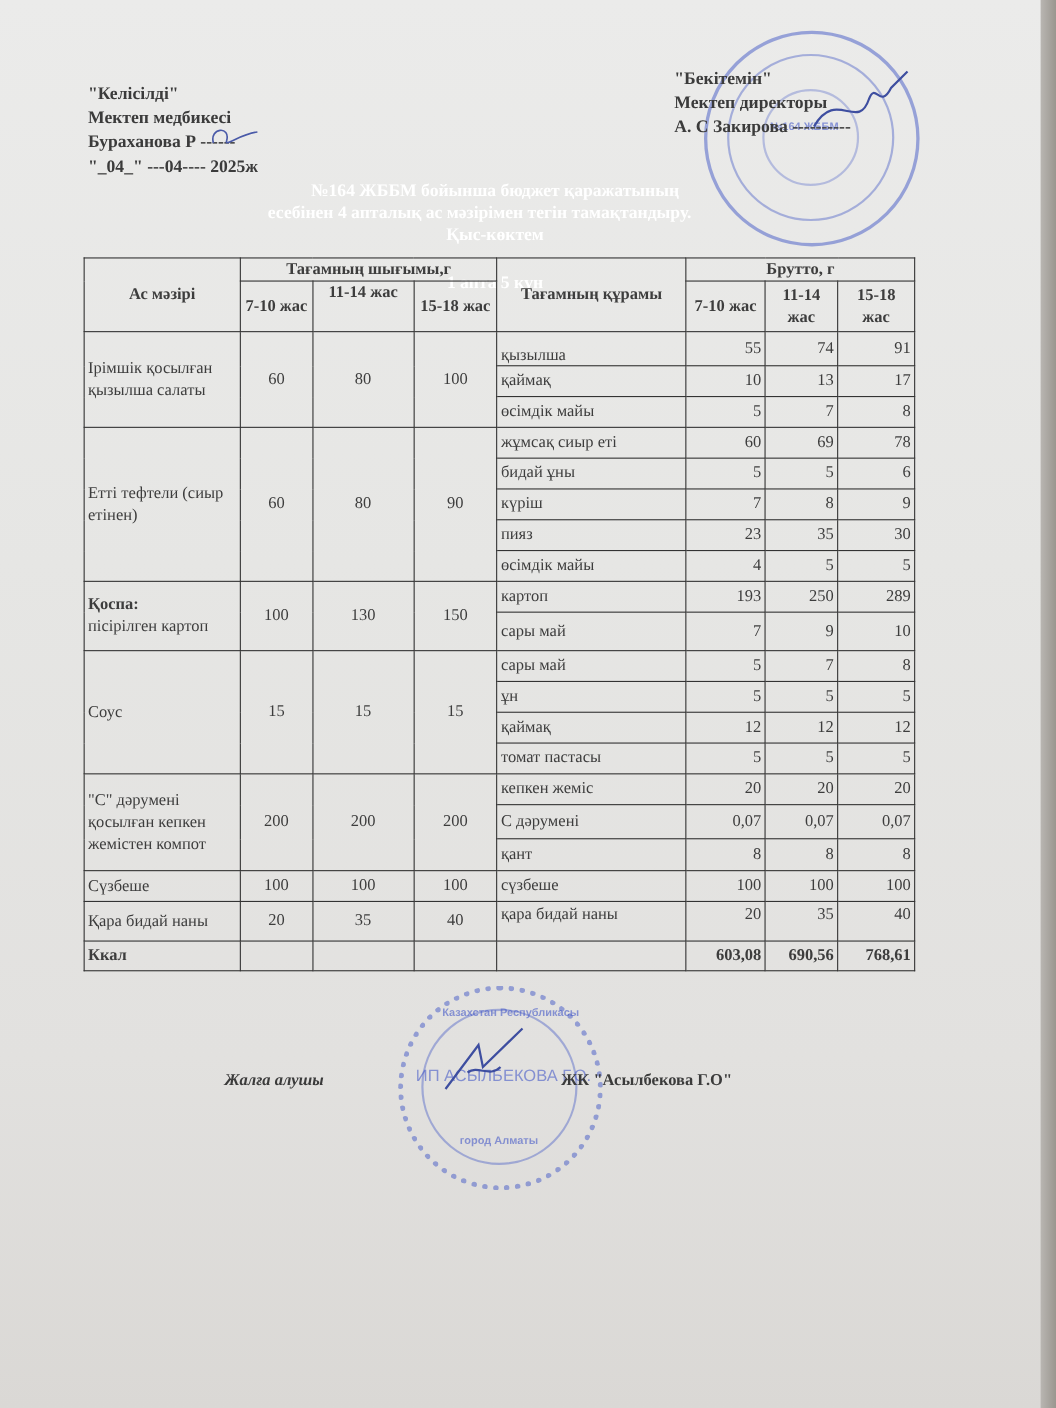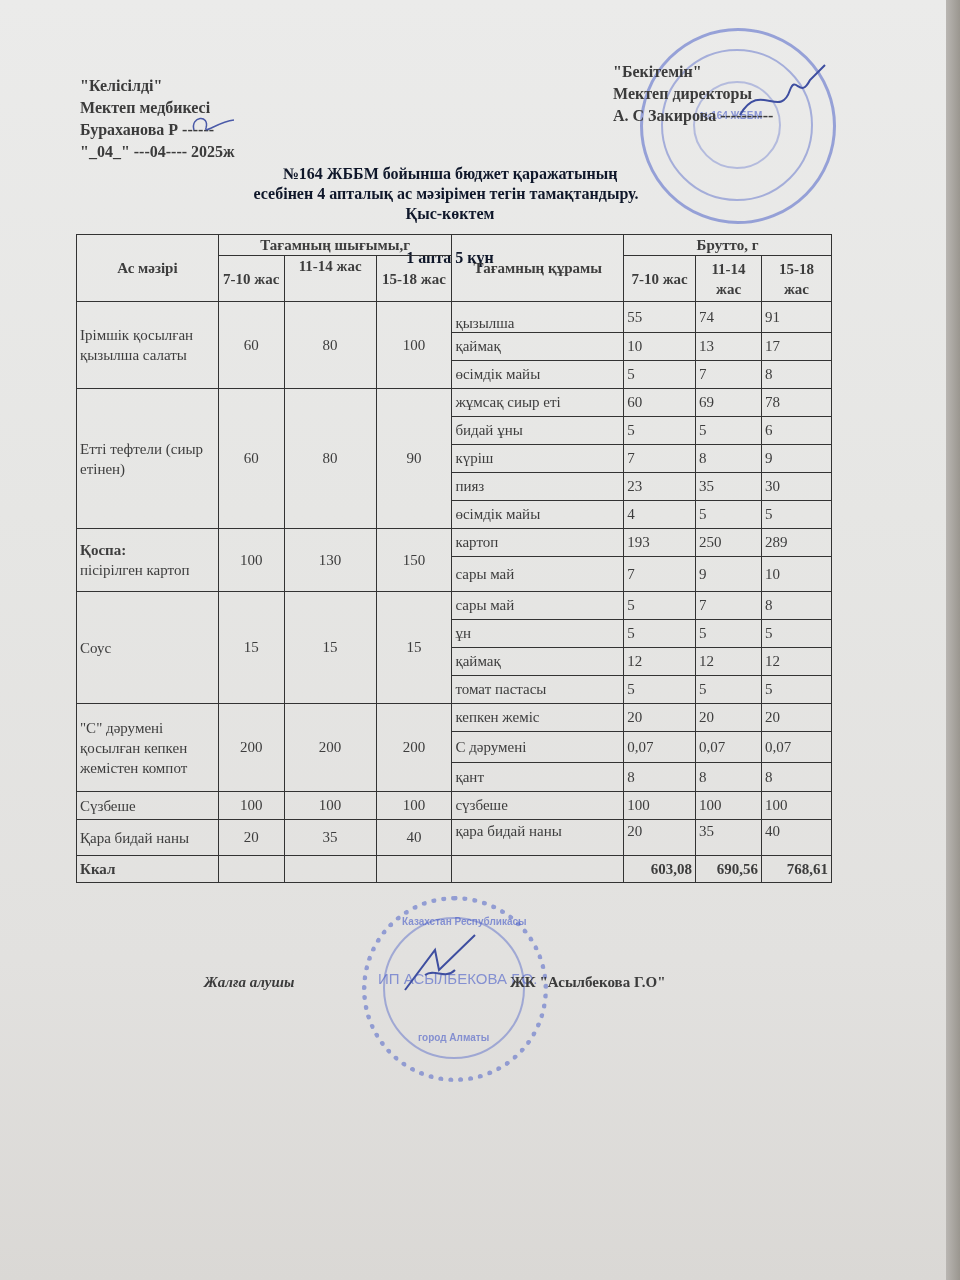--- a/index.html
+++ b/index.html
@@ -1,25 +1,25 @@
 <!DOCTYPE html>
 <html><head>
 <meta charset="utf-8">
 <style>
   html,body{margin:0;padding:0;}
   body{width:960px;height:1280px;background:#8a8580;position:relative;overflow:hidden;font-family:"Liberation Serif",serif;color:#3a3a3a;}
   .paper{position:absolute;left:0;top:0;width:948px;height:1280px;background:linear-gradient(180deg,#ebebea 0%,#e6e6e4 40%,#e2e1df 75%,#dad8d5 100%);}
   .shadow-right{position:absolute;right:0;top:0;width:14px;height:1280px;background:linear-gradient(90deg,#b9b6b2,#9a968f);}
   .bl{position:absolute;font-weight:bold;font-size:16px;line-height:20px;color:#3b3b3b;}
-  .title{position:absolute;left:200px;width:500px;text-align:center;font-weight:bold;font-size:16px;line-height:20px;color:#0f172a;}
+  .title{position:absolute;left:200px;width:500px;text-align:center;font-weight:bold;font-size:16px;line-height:20px;color:#ffffff;}
   table.menu{position:absolute;left:76px;top:234px;width:756px;border-collapse:collapse;font-size:15px;color:#3d3d3d;}
   table.menu td, table.menu th{border:1.4px solid #333;padding:0 3px;vertical-align:middle;}
   table.menu th{font-weight:bold;text-align:center;font-size:15px;line-height:20px;margin-top:45px;}
   .c{text-align:center;}
-  .r{text-align:left;}
+  .r{text-align:right;}
   .ing{text-align:left;height:27px;}
   .dish{text-align:left;line-height:20px;}
   .bold{font-weight:bold;}
   .stamp{position:absolute;border-radius:50%;border:3px solid rgba(80,100,200,0.55);}
   .stamp .inner{position:absolute;border-radius:50%;border:2px solid rgba(80,100,200,0.45);}
   .stamp-text{position:absolute;color:rgba(70,90,200,0.6);font-family:"Liberation Sans",sans-serif;font-weight:bold;white-space:nowrap;}
   .sig{position:absolute;}
 </style>
 </head>
 <body>
@@ -42,21 +42,21 @@
   </svg>
 
 <div class="bl" style="left:613px;top:62px;">"Бекітемін"</div>
 <div class="bl" style="left:613px;top:84px;">Мектеп  директоры</div>
 <div class="bl" style="left:613px;top:106px;">А. С Закирова ----------</div>
 <svg class="sig" style="left:730px;top:60px" width="100" height="70">
     <path d="M10 55 C30 20 50 60 60 30 C66 14 70 40 80 20 L95 5" stroke="#3e4ea0" stroke-width="2" fill="none"></path>
   </svg>
 
 <div class="title" style="top:164px;">№164 ЖББМ бойынша бюджет қаражатының</div>
-<div class="title" style="top:184px;left:186px;width:520px;">есебінен 4 апталық ас мәзірімен тегін тамақтандыру.</div>
+<div class="title" style="top:184px;left:176px;width:520px;">есебінен 4 апталық ас мәзірімен тегін тамақтандыру.</div>
 <div class="title" style="top:204px;">Қыс-көктем</div>
 <div class="title" style="top:224px;margin-top:24px;">1 апта 5 күн</div>
 
 <table class="menu">
   <colgroup>
     <col style="width:142px">
       <col style="width:66px">
       <col style="width:92px">
       <col style="width:76px">
     <col style="width:172px">

